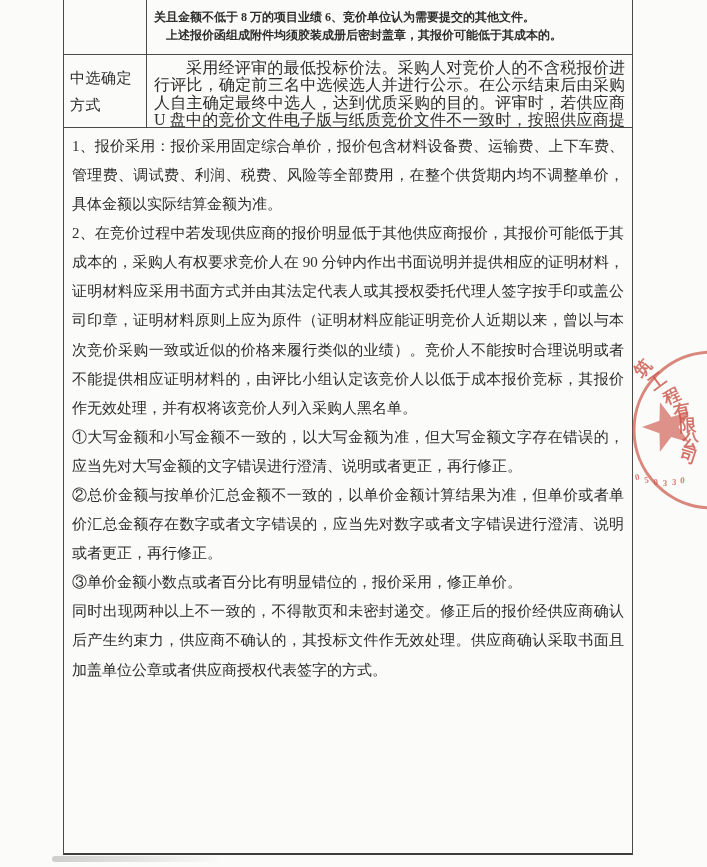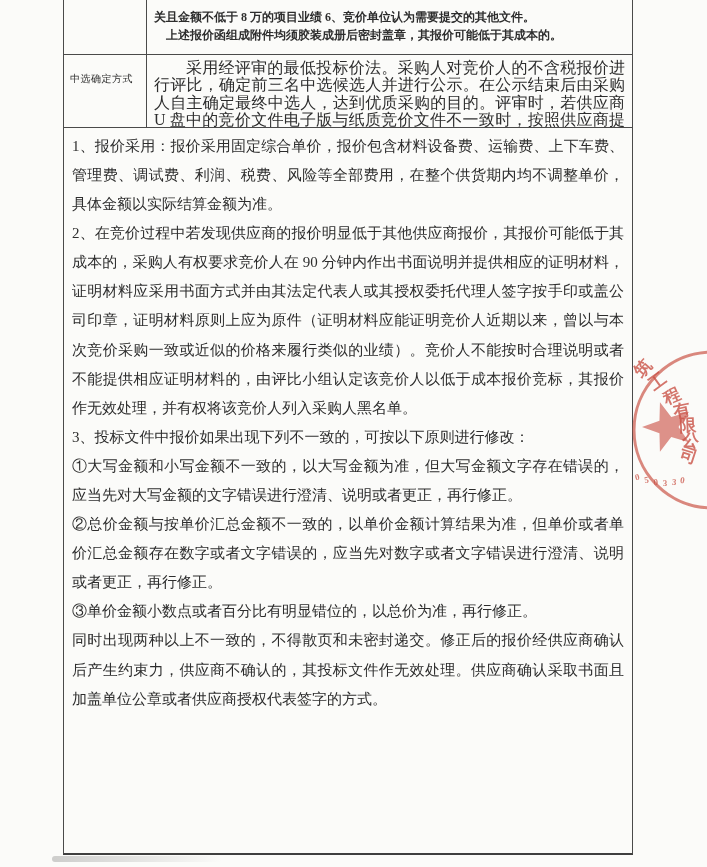--- a/index.html
+++ b/index.html
@@ -21,21 +21,21 @@
     display:flex;flex-direction:column;
   }
   .row{display:flex;box-sizing:border-box;}
   .row + .row{border-top:1px solid #4a4a4a;}
   .row1{height:54px;}
   .row2{height:73px;}
   .row3{height:728px;}
   .cell{box-sizing:border-box;overflow:hidden;}
   .label{
     width:83px;flex:0 0 83px;border-right:1px solid #4a4a4a;
-    font-size:10px;line-height:27px;padding:10px 6px 0 6px;
+    font-size:15px;line-height:27px;padding:10px 6px 0 6px;
     letter-spacing:0.5px;
   }
   .label-top-center{text-align:center;padding-top:8px;}
   .content{flex:1 1 auto;}
   .row1 .content{
     padding:8px 7px 0 7px;font-weight:bold;font-size:12px;line-height:18px;
   }
   .indent1{padding-left:1em;}
   .row2 .content p{
     margin:0;padding:4px 7px 0 7px;font-size:16px;line-height:17.5px;
@@ -72,24 +72,23 @@
       <div class="cell label">中选确定方式</div>
       <div class="cell content">
         <p>采用经评审的最低投标价法。采购人对竞价人的不含税报价进行评比，确定前三名中选候选人并进行公示。在公示结束后由采购人自主确定最终中选人，达到优质采购的目的。评审时，若供应商 U 盘中的竞价文件电子版与纸质竞价文件不一致时，按照供应商提交的纸质竞价文件进行评比。</p>
       </div>
     </div>
 
     <div class="row row3">
       <div class="cell content">
         <p>1、报价采用：报价采用固定综合单价，报价包含材料设备费、运输费、上下车费、管理费、调试费、利润、税费、风险等全部费用，在整个供货期内均不调整单价，具体金额以实际结算金额为准。</p>
         <p>2、在竞价过程中若发现供应商的报价明显低于其他供应商报价，其报价可能低于其成本的，采购人有权要求竞价人在 90 分钟内作出书面说明并提供相应的证明材料，证明材料应采用书面方式并由其法定代表人或其授权委托代理人签字按手印或盖公司印章，证明材料原则上应为原件（证明材料应能证明竞价人近期以来，曾以与本次竞价采购一致或近似的价格来履行类似的业绩）。竞价人不能按时合理说明或者不能提供相应证明材料的，由评比小组认定该竞价人以低于成本报价竞标，其报价作无效处理，并有权将该竞价人列入采购人黑名单。</p>
-        <p>3、投标文件中报价如果出现下列不一致的，可按以下原则进行修改：</p>
         <p>①大写金额和小写金额不一致的，以大写金额为准，但大写金额文字存在错误的，应当先对大写金额的文字错误进行澄清、说明或者更正，再行修正。</p>
         <p>②总价金额与按单价汇总金额不一致的，以单价金额计算结果为准，但单价或者单价汇总金额存在数字或者文字错误的，应当先对数字或者文字错误进行澄清、说明或者更正，再行修正。</p>
-        <p>③单价金额小数点或者百分比有明显错位的，以总价为准，再行修正。</p>
+        <p>③单价金额小数点或者百分比有明显错位的，报价采用，修正单价。</p>
         <p>同时出现两种以上不一致的，不得散页和未密封递交。修正后的报价经供应商确认后产生约束力，供应商不确认的，其投标文件作无效处理。供应商确认采取书面且加盖单位公章或者供应商授权代表签字的方式。</p>
       </div>
     </div>
 
   </div>
 
   <svg class="stamp-svg" width="120" height="190" viewBox="0 0 120 190">
     <g fill="none" stroke="#c94f43" stroke-width="3" opacity="0.68">
       <circle cx="112" cy="100" r="78"></circle>
     </g>

